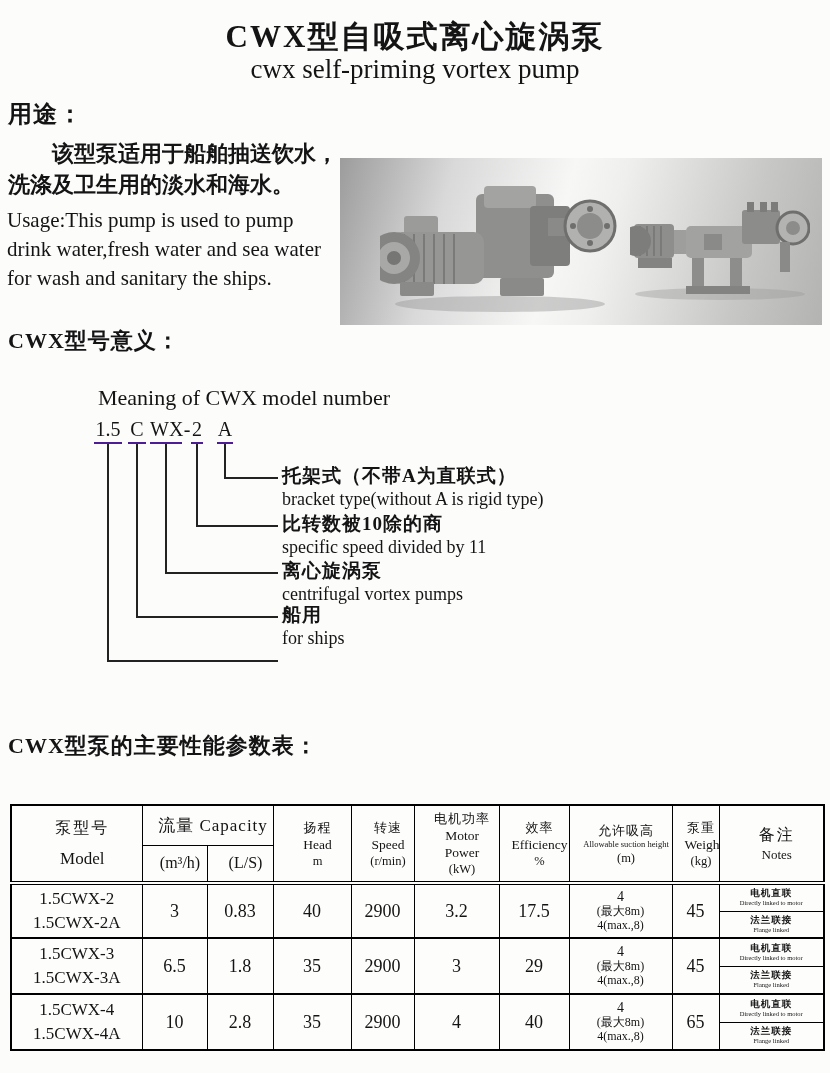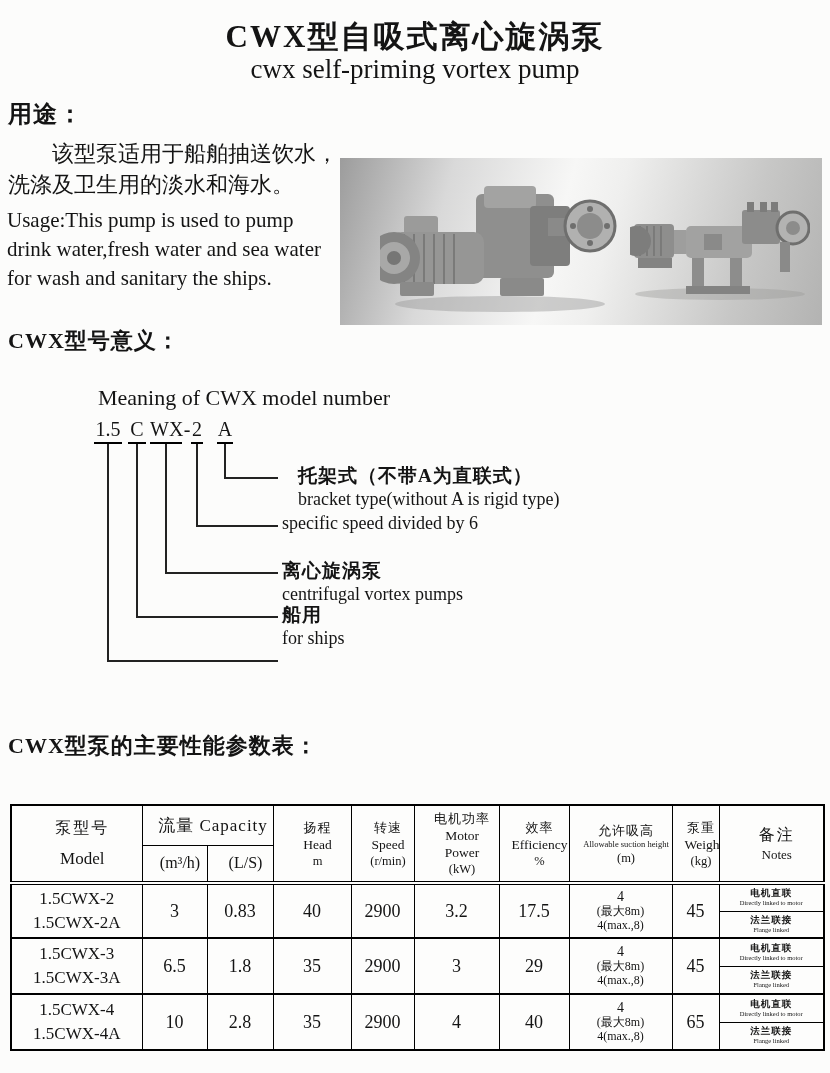--- a/index.html
+++ b/index.html
@@ -10,38 +10,38 @@
     font-family:"Liberation Serif","DejaVu Serif",serif;
   }
   .abs { position:absolute; }
 
   
   .title-cn { top:16px; left:0; width:100%; text-align:center; font-size:31px; font-weight:700; letter-spacing:2px; }
   .title-en { top:54px; left:0; width:100%; text-align:center; font-size:27px; font-weight:500; }
 
   
   .usage-heading { top:98px; left:8px; font-size:24px; font-weight:700; letter-spacing:1px; }
-  .usage-cn { top:138px; left:8px; width:332px; font-size:22px; line-height:31px; font-weight:400; }
+  .usage-cn { top:138px; left:8px; width:332px; font-size:22px; line-height:31px; font-weight:700; }
   .usage-cn .indent { text-indent:44px; }
   .usage-en { top:206px; left:7px; width:336px; font-size:21px; line-height:29px;font-family:Liberation Serif, serif; }
 
   
   .photo-panel {
     top:158px; left:340px; width:482px; height:167px;
     background:linear-gradient(105deg,#9c9c9c 0%,#d9d9d9 22%,#f7f7f6 45%,#efefee 55%,#c7c7c6 82%,#b3b3b2 100%);
   }
   .photo-panel svg { position:absolute; }
 
   
   .mm-heading-cn { top:326px; left:8px; font-size:22px; font-weight:700; letter-spacing:1px; }
   .mm-heading-en { top:385px; left:98px; font-size:22px; }
   .diagram { top:418px; left:0; width:830px; height:295px; }
   .diagram svg.lines { position:absolute; left:0; top:0; }
   .code-part { position:absolute; top:0; font-size:20px; text-align:center;
-               border-bottom:2px solid #000000; padding-bottom:1px; }
+               border-bottom:2px solid #4c1d95; padding-bottom:1px; }
   .code-dash { position:absolute; top:0; font-size:20px; text-align:center; }
   .d-entry { position:absolute; left:282px; }
   .d-cn { font-size:19px; font-weight:600; line-height:24px; letter-spacing:1px; }
   .d-en { font-size:18px; font-weight:400; line-height:23px; letter-spacing:0; }
 
   
   .params-cn { top:731px; left:8px; font-size:22px; font-weight:700; letter-spacing:1px; }
   .params-en { top:762px; left:8px; font-size:21px; white-space:pre; }
 
   
@@ -160,26 +160,27 @@
         <polyline points="108,26 108,243 278,243"></polyline>
       </g>
     </svg>
     <span class="code-part" style="left:94px;width:28px;">1.5</span>
     <span class="code-part" style="left:128px;width:18px;">C</span>
     <span class="code-part" style="left:150px;width:32px;">WX</span>
     <span class="code-dash" style="left:183px;width:8px;">-</span>
     <span class="code-part" style="left:191px;width:12px;">2</span>
     <span class="code-part" style="left:217px;width:16px;">A</span>
 
-    <div class="d-entry" style="top:46px;margin-left:16px;">
+    <div class="d-entry" style="top:46px;">
       <div class="d-cn">托架式（不带A为直联式）</div>
       <div class="d-en">bracket type(without A is rigid type)</div>
     </div>
     <div class="d-entry" style="top:94px;">
-      <div class="d-en">specific speed divided by 6</div>
+      <div class="d-cn">比转数被10除的商</div>
+      <div class="d-en">specific speed divided by 11</div>
     </div>
     <div class="d-entry" style="top:141px;">
       <div class="d-cn">离心旋涡泵</div>
       <div class="d-en">centrifugal vortex pumps</div>
     </div>
     <div class="d-entry" style="top:185px;">
       <div class="d-cn">船用</div>
       <div class="d-en">for ships</div>
     </div>
   </div>

